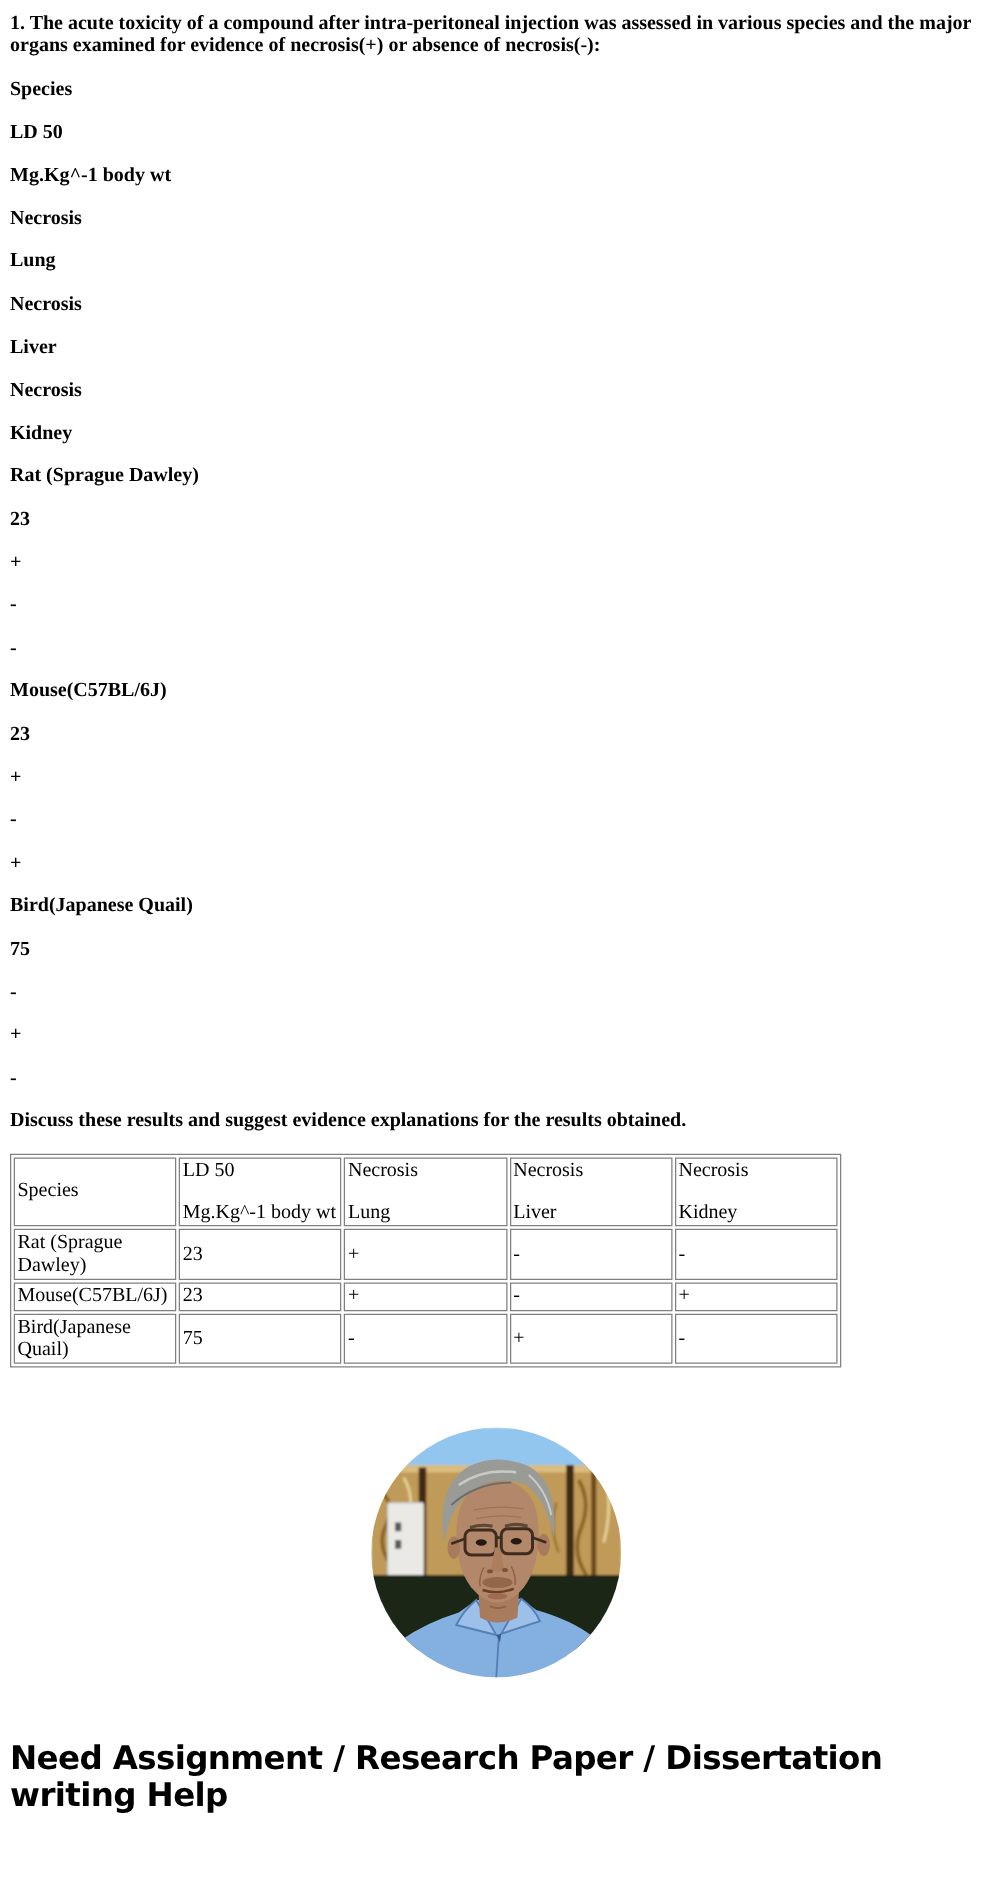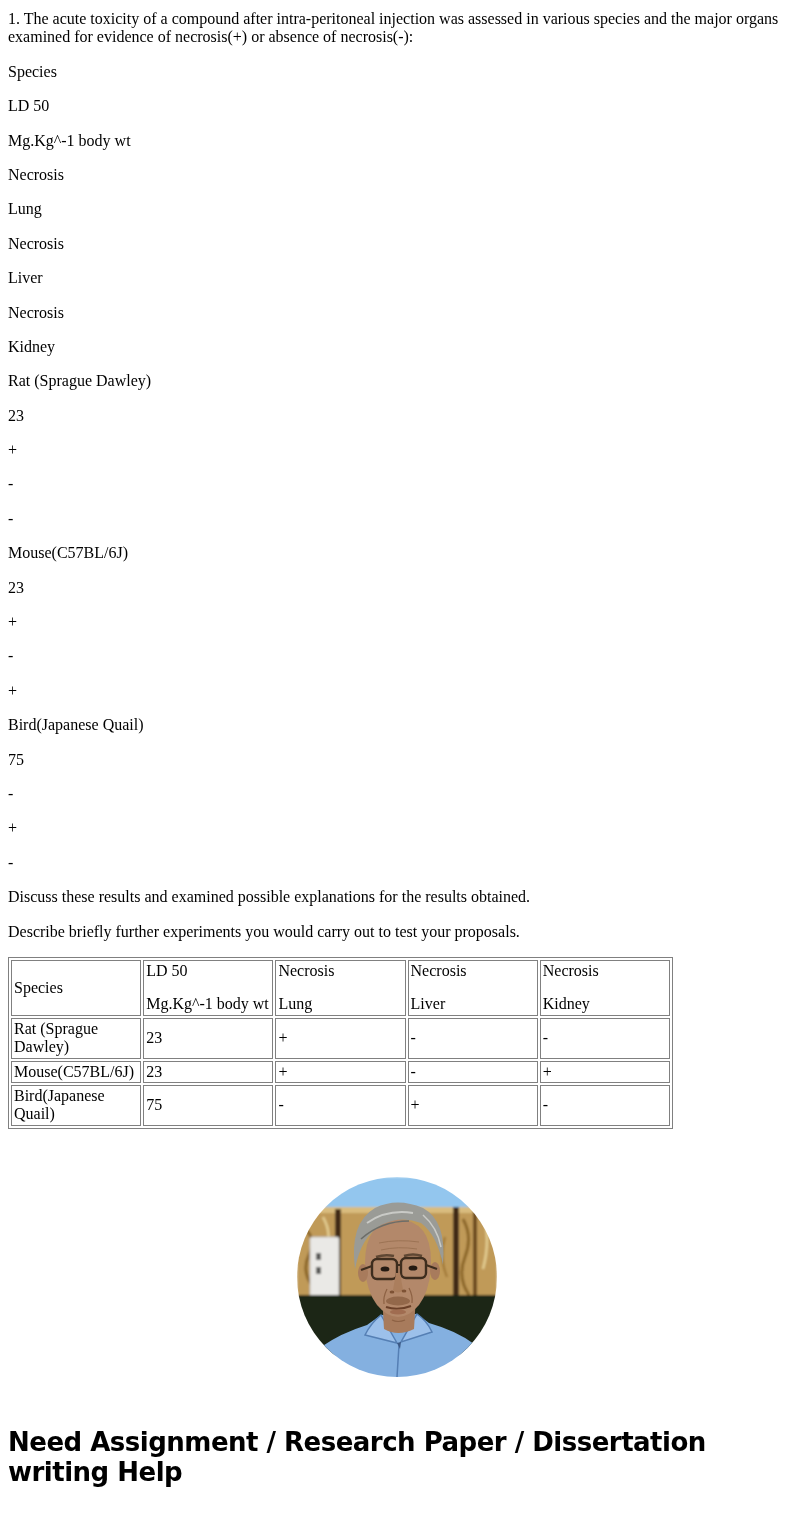--- a/index.html
+++ b/index.html
@@ -6,21 +6,21 @@
   html { background: #ffffff; }
   body {
     margin: 8px;
     width: 778px;
     font-family: "Liberation Serif", serif;
     font-size: 16px;
     line-height: 1.15;
     color: #000000;
     background: #ffffff;
   }
-  p { margin: 16px 0; }
+  p { margin: 16px 0; font-weight: bold; }
   p.first { margin-top: 2px; }
 
   table.results {
     margin-top: 16px;
     border-collapse: separate;
     border-spacing: 2px;
     border: 1px solid #808080;
     width: 663px;
     table-layout: fixed;
   }
@@ -76,22 +76,21 @@
   <p>23</p>
   <p>+</p>
   <p>-</p>
   <p>+</p>
   <p>Bird(Japanese Quail)</p>
   <p>75</p>
   <p>-</p>
   <p>+</p>
   <p>-</p>
 
-  <p>Discuss these results and examined possible explanations for the results obtained.</p>
-  <p>Describe briefly further experiments you would carry out to test your proposals.</p>
+  <p>Discuss these results and suggest evidence explanations for the results obtained.</p>
 
   <table class="results">
     <tbody>
       <tr>
         <td>
           <div>Species</div>
         </td>
         <td>
           <div>LD 50</div>
           <div class="l2">Mg.Kg^-1 body wt</div>

